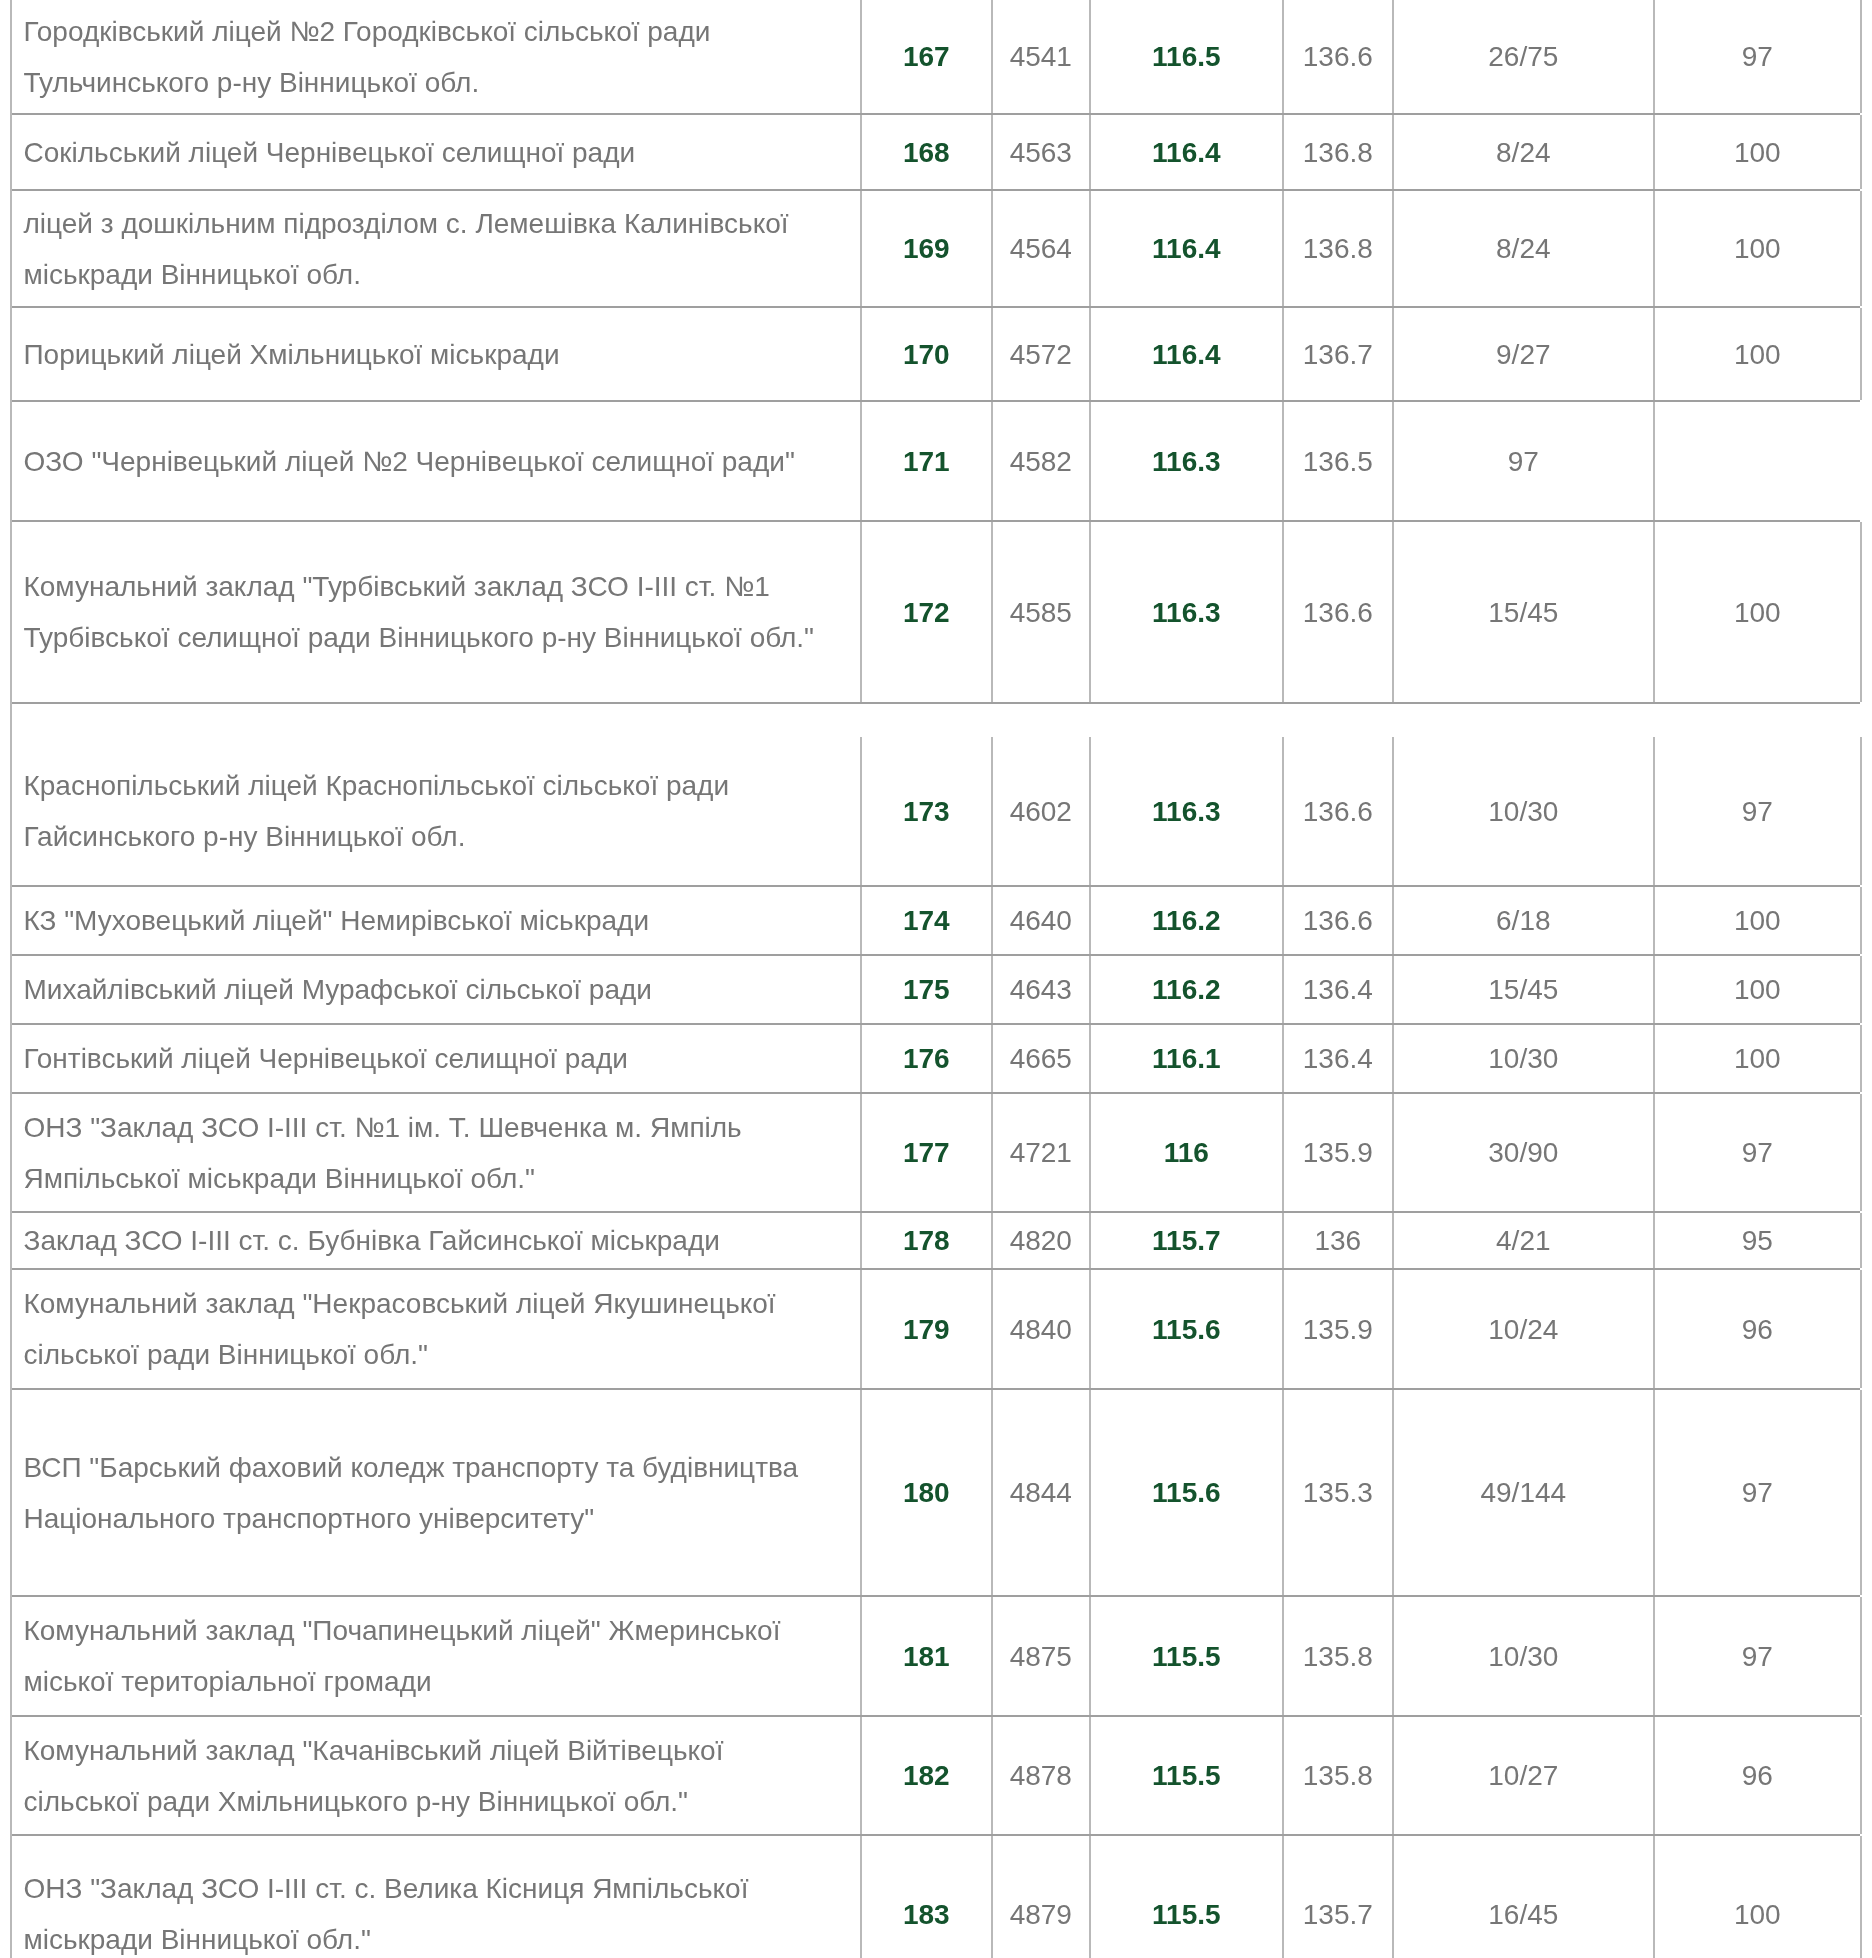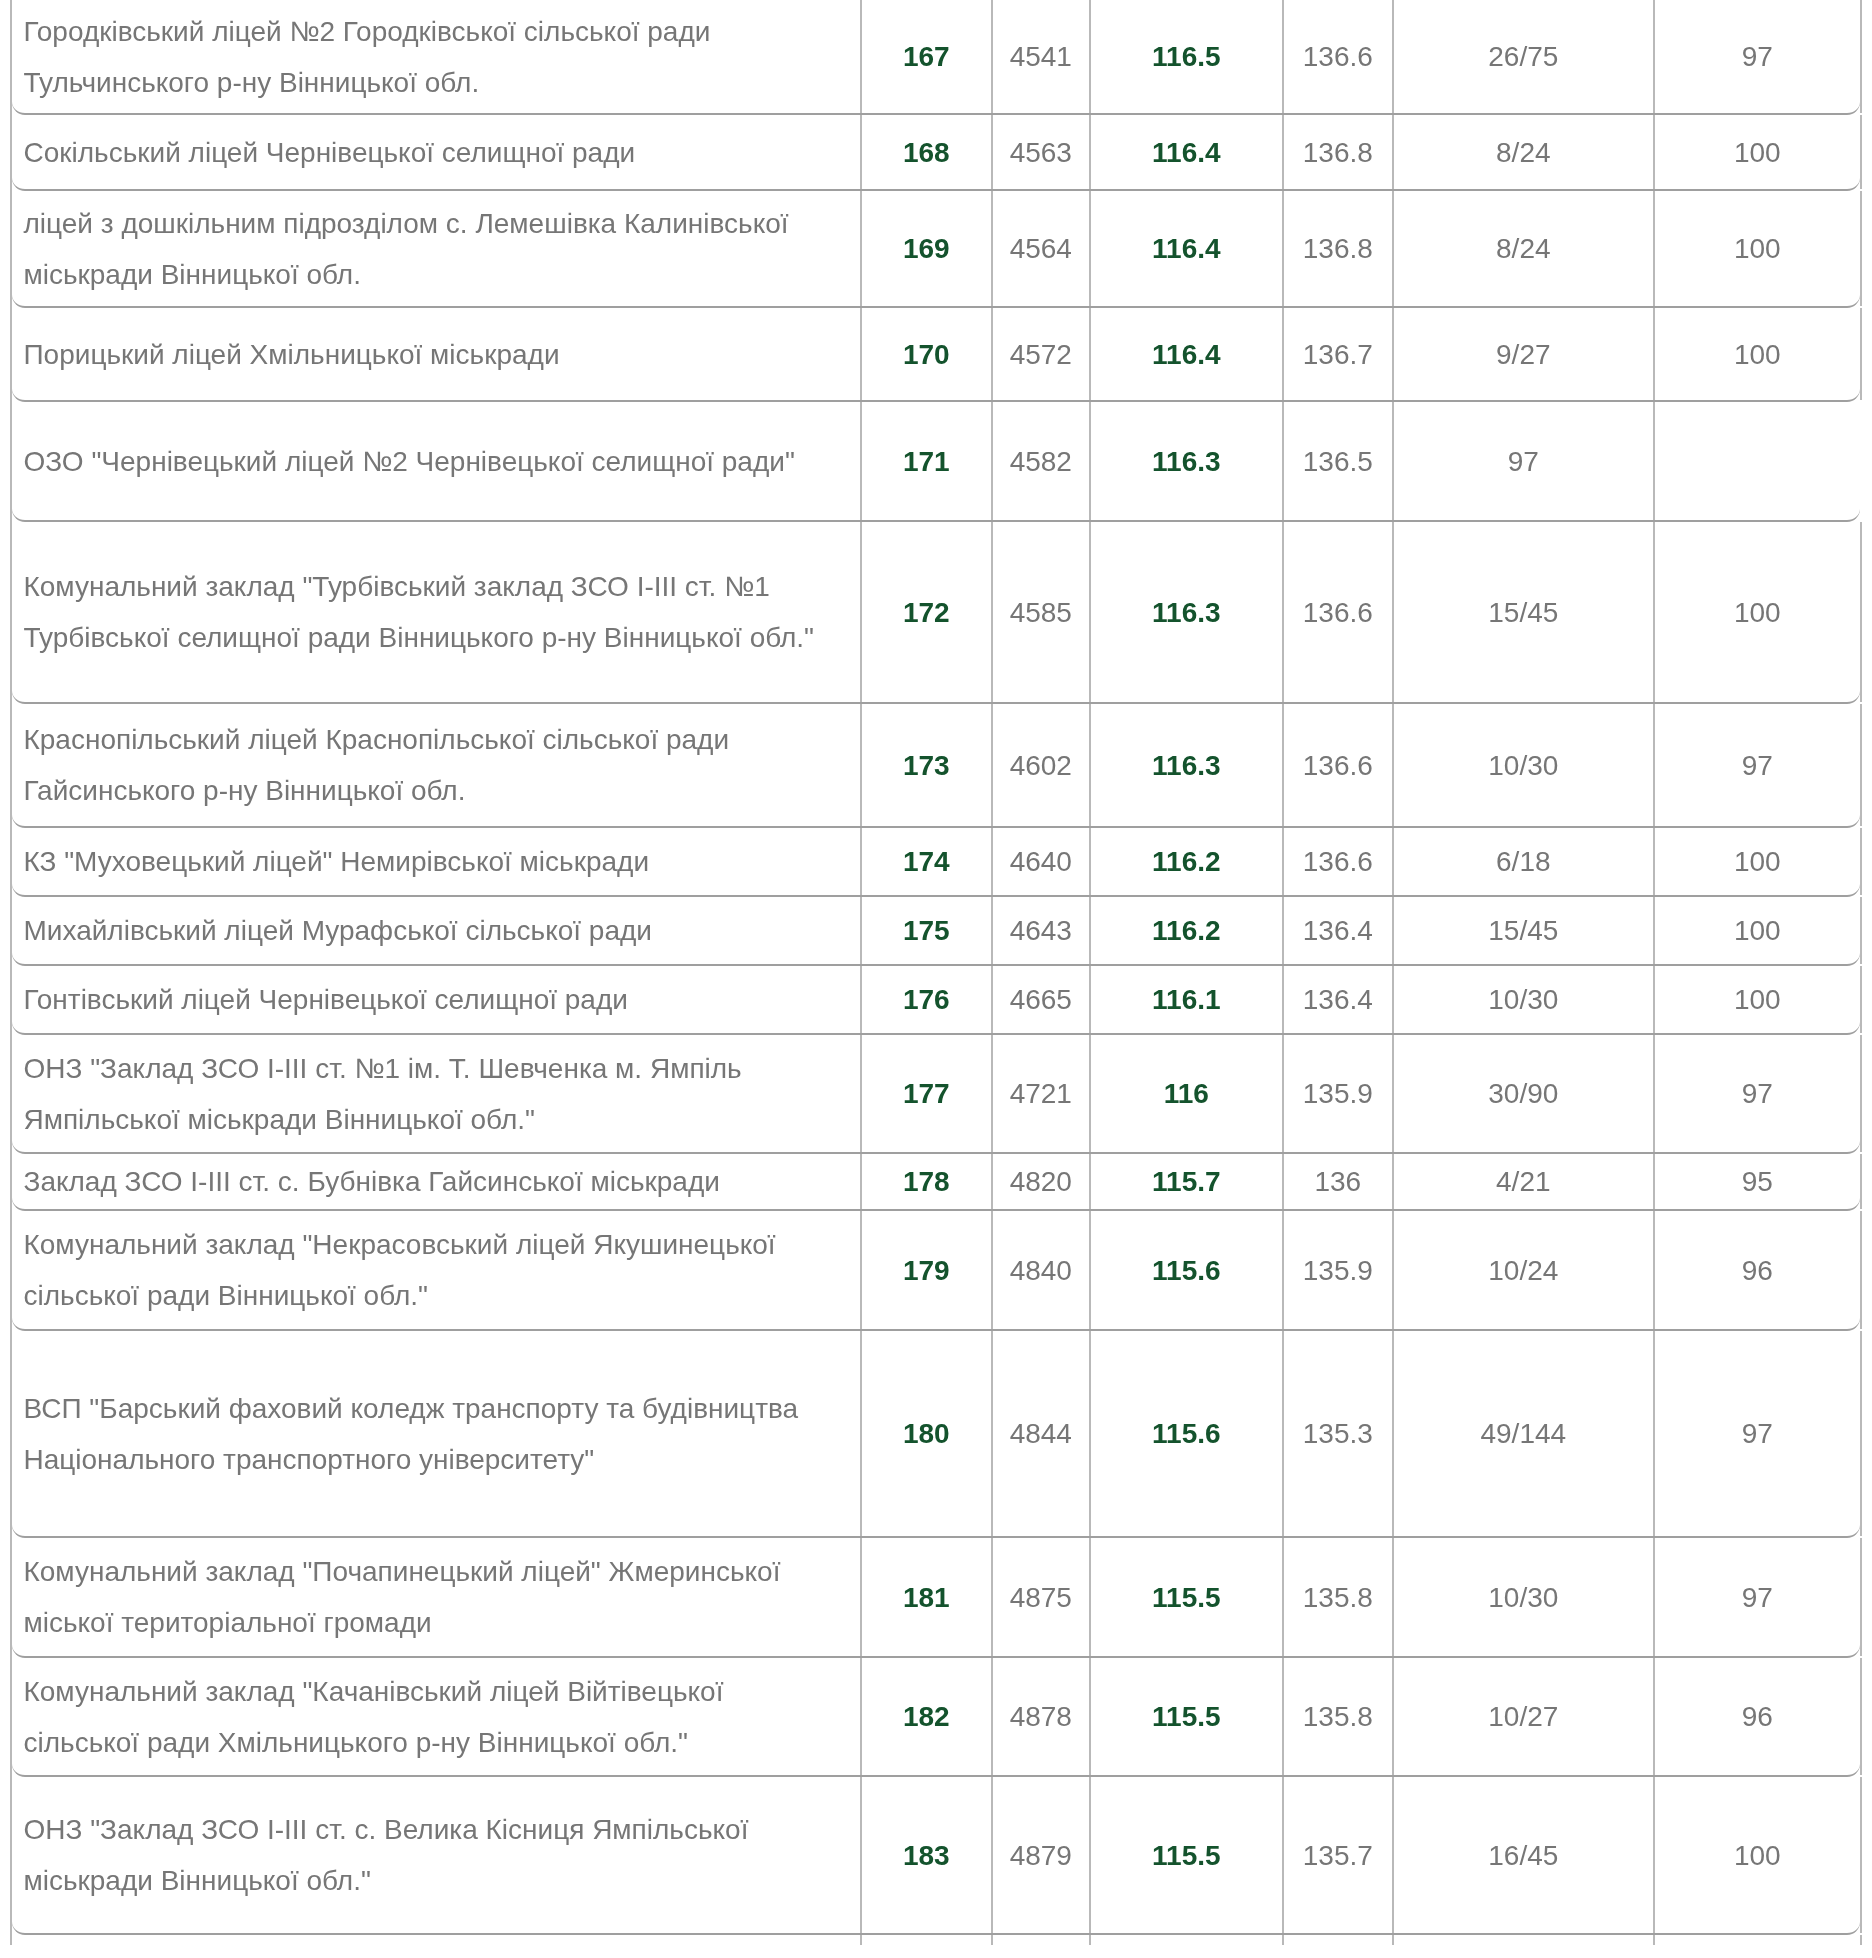--- a/index.html
+++ b/index.html
@@ -13,30 +13,29 @@
     position: absolute;
     left: 9.8px; top: 0;
     width: 1850px;
     border-left: 2px solid #b9b9b9;
   }
   .row {
     display: grid;
     grid-template-columns: 850px 131px 98px 193px 110px 261px 207px;
     border-bottom: 2px solid #9f9f9f;
     background: #ffffff;
-    border-radius: 13px;
   }
   
   .row:nth-child(1)  { height: 115px; }
   .row:nth-child(2)  { height: 76px;  }
   .row:nth-child(3)  { height: 117px; }
   .row:nth-child(4)  { height: 94px;  }
   .row:nth-child(5)  { height: 120px; }
   .row:nth-child(6)  { height: 182px; }
-  .row:nth-child(7)  { height: 124px; }
+  .row:nth-child(7)  { height: 150px; margin-top: 33px; }
   .row:nth-child(8)  { height: 69px;  }
   .row:nth-child(9)  { height: 69px;  }
   .row:nth-child(10) { height: 69px;  }
   .row:nth-child(11) { height: 119px; }
   .row:nth-child(12) { height: 57px;  }
   .row:nth-child(13) { height: 120px; }
   .row:nth-child(14) { height: 207px; }
   .row:nth-child(15) { height: 120px; }
   .row:nth-child(16) { height: 119px; }
   .row:nth-child(17) { height: 158px; }

